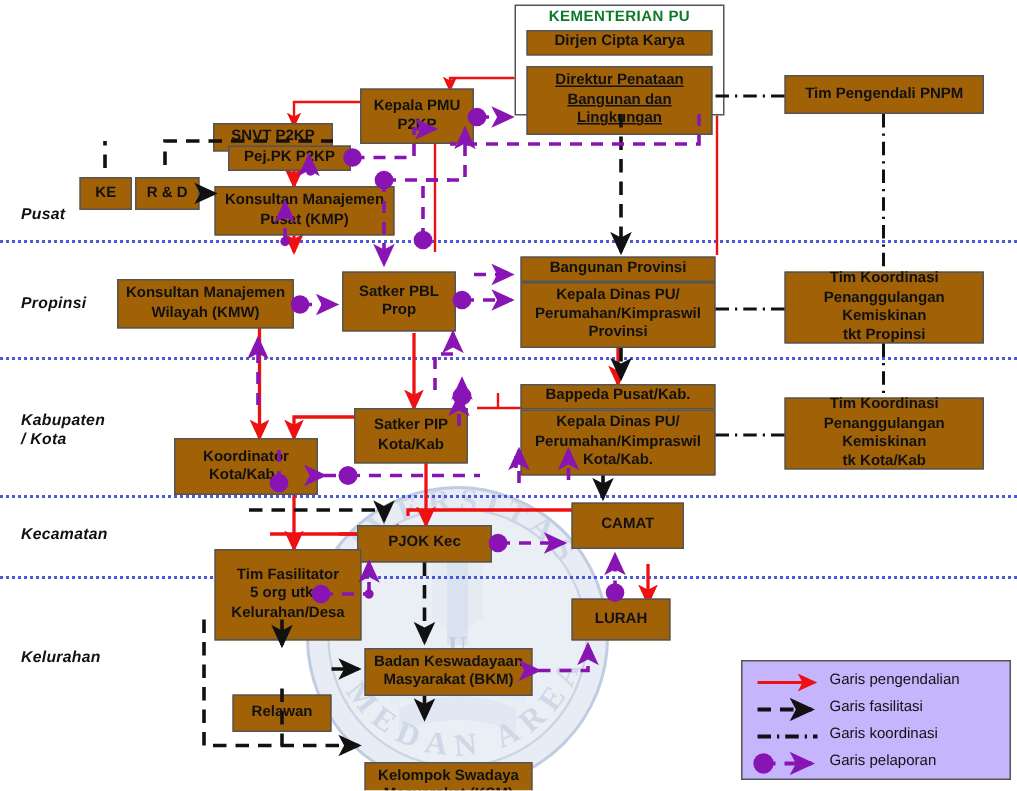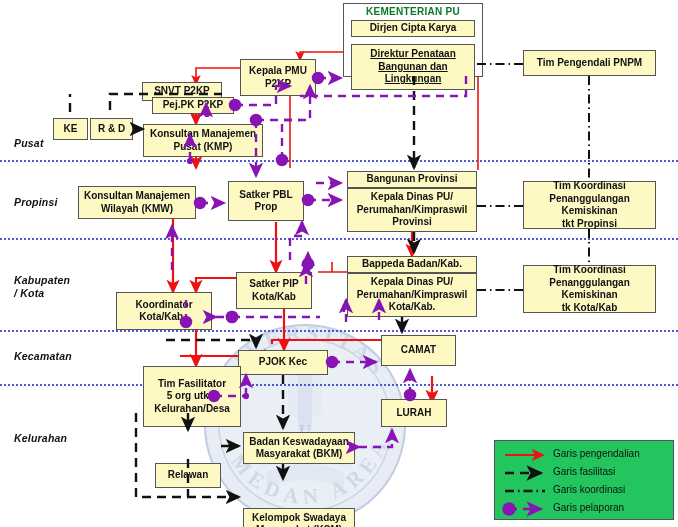--- a/index.html
+++ b/index.html
@@ -35,21 +35,21 @@
     color:#111;
     letter-spacing:.2px;
     white-space:pre-line;
     line-height:13px;
   }
   
   .box{
     position:absolute;
     box-sizing:border-box;
     border:1.5px solid #555;
-    background:#fef9c3;
+    background:#a16207;
     color:#111;
     font-size:10px;
     font-weight:bold;
     line-height:12.5px;
     display:flex;
     align-items:center;
     justify-content:center;
     text-align:center;
     white-space:pre-line;
     z-index:6;
@@ -65,21 +65,21 @@
     font-size:10px;font-weight:bold;
     color:#0a7a28;
     text-align:center;
     z-index:7;
     letter-spacing:.3px;
   }
   
   .legend{
     position:absolute;
     border:1.5px solid #555;
-    background:#22c55e;
+    background:#c4b5fd;
     z-index:20;
     box-sizing:border-box;
   }
   .legend-text{position:absolute;font-size:10px;color:#111;}
   svg.layer{
     position:absolute;left:0;top:0;width:678px;height:527px;
     pointer-events:none;
   }
   svg.under{z-index:2;}
   svg.over{z-index:9;}
@@ -213,21 +213,21 @@
 Perumahan/Kimpraswil
 Provinsi</div>
 
   <div class="box" style="left:523px;top:181px;width:133px;height:48px;">Tim Koordinasi
 Penanggulangan Kemiskinan
 tkt Propinsi</div>
 
   <div class="box" style="left:236px;top:272px;width:76px;height:37px;">Satker PIP
 Kota/Kab</div>
 
-  <div class="box" style="left:347px;top:256px;width:130px;height:17px;">Bappeda Badan/Kab.</div>
+  <div class="box" style="left:347px;top:256px;width:130px;height:17px;">Bappeda Pusat/Kab.</div>
   <div class="box" style="left:347px;top:273px;width:130px;height:44px;">Kepala Dinas PU/
 Perumahan/Kimpraswil
 Kota/Kab.</div>
 
   <div class="box" style="left:523px;top:265px;width:133px;height:48px;">Tim Koordinasi
 Penanggulangan Kemiskinan
 tk Kota/Kab</div>
 
   <div class="box" style="left:116px;top:292px;width:96px;height:38px;">Koordinator
 Kota/Kab .</div>

